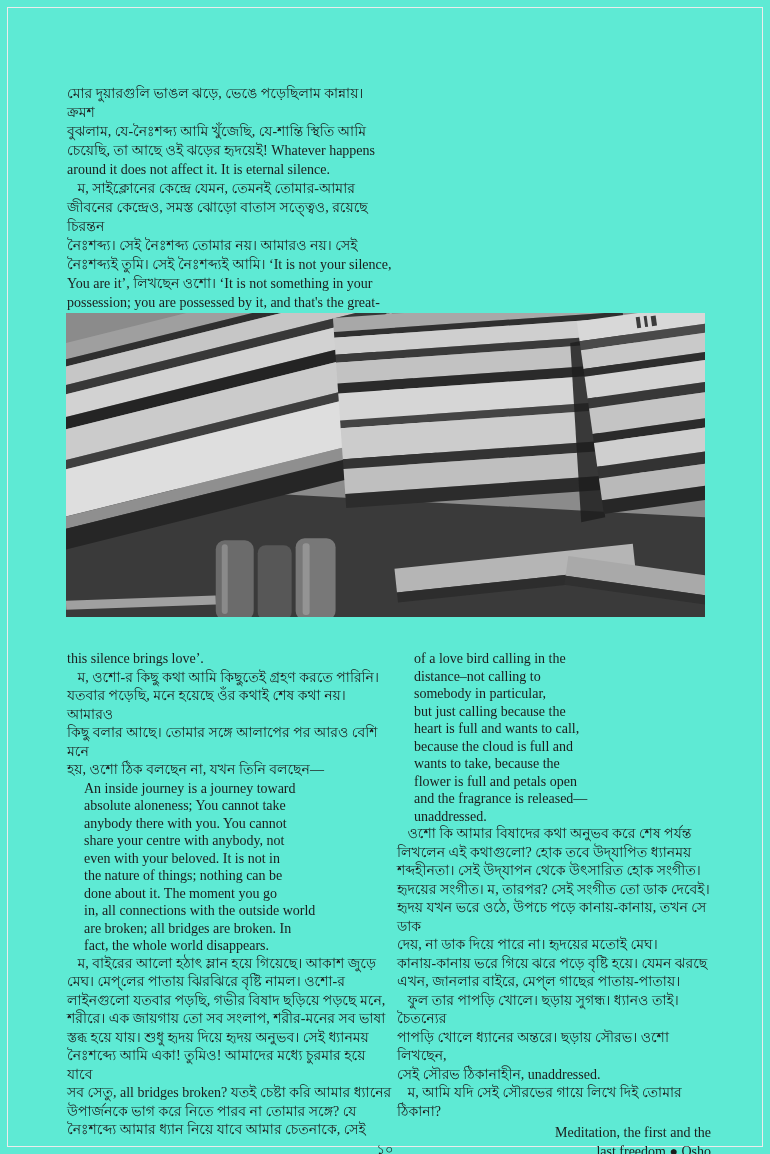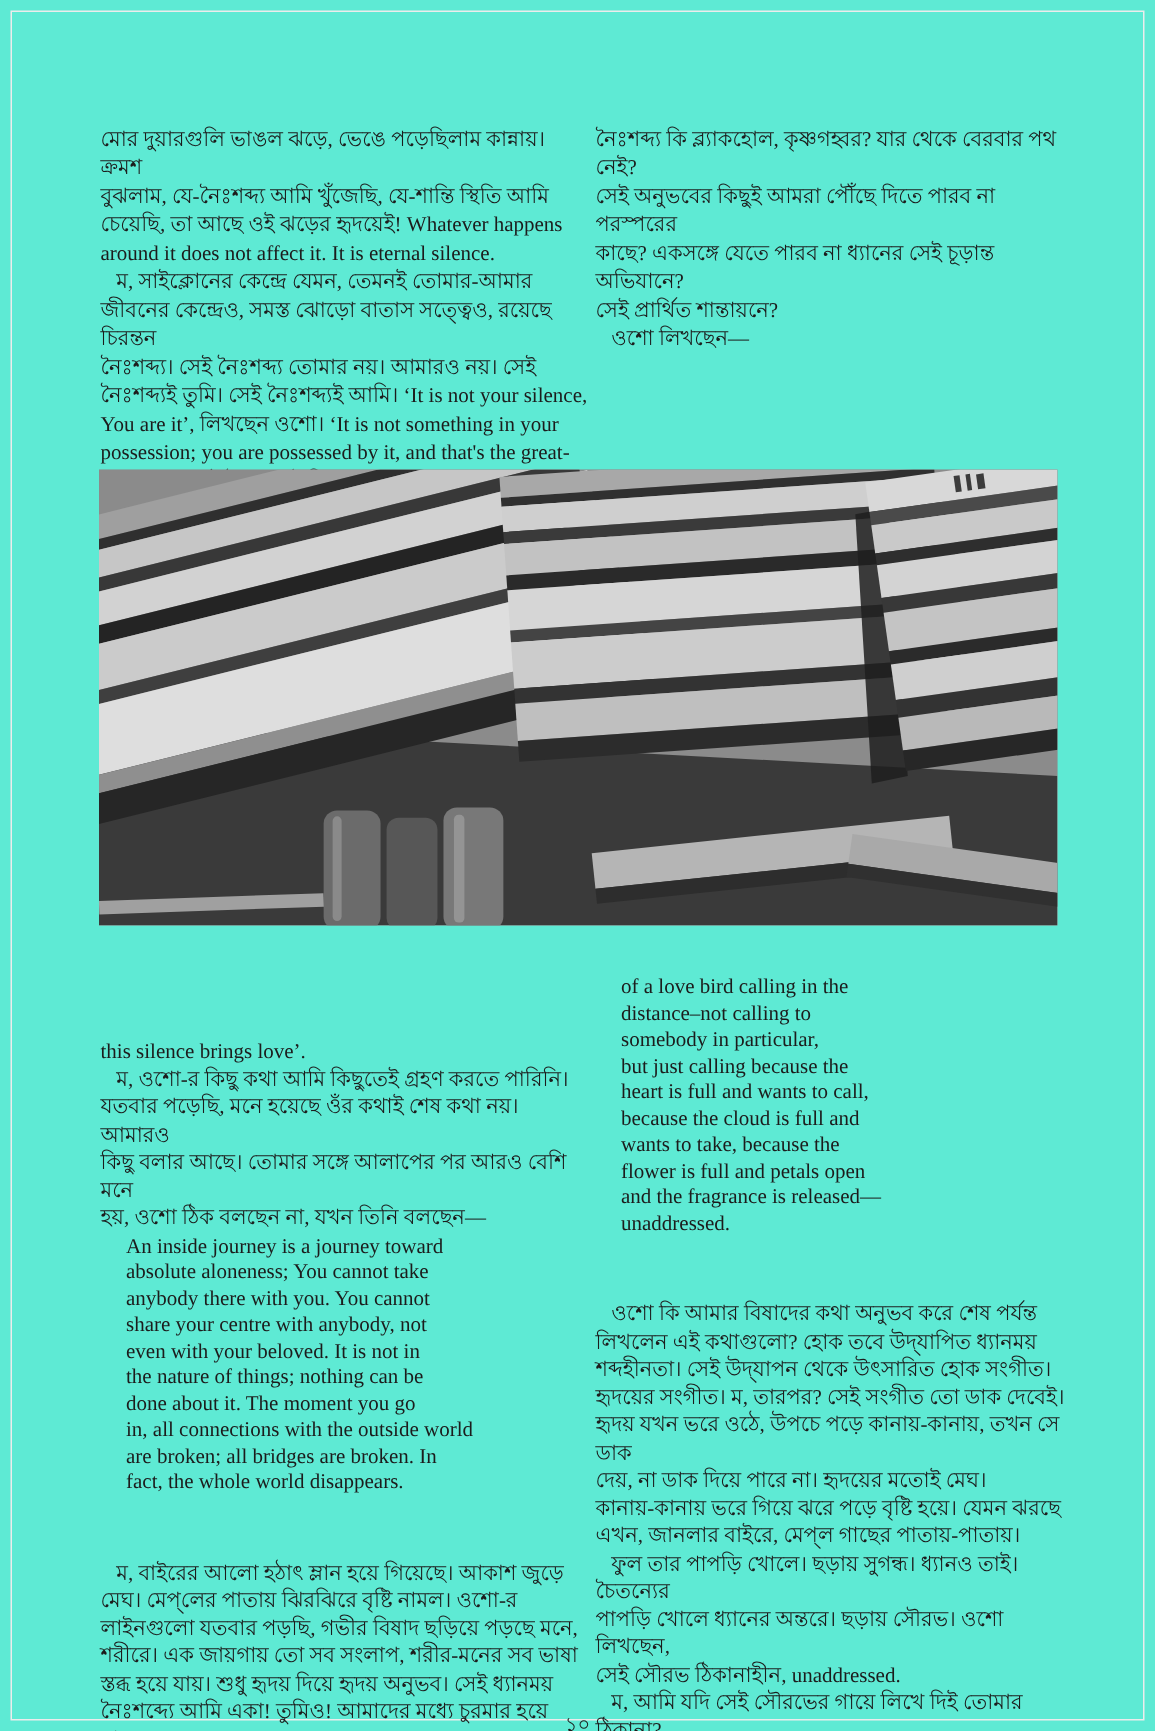--- a/index.html
+++ b/index.html
@@ -25,21 +25,21 @@
   .top-right{left:397px;top:84px;width:314px;}
   .bottom-left{left:67px;top:650px;width:326px;}
   .bottom-right{left:397px;top:650px;width:314px;}
   p{margin:0;}
   .body{
     font-size:14px;
     line-height:19px;
     white-space:pre-wrap;
     text-align:left;
   }
-  .bottom-left .body, .bottom-right .body{line-height:18.5px;margin-top:43px;}
+  .bottom-left .body, .bottom-right .body{line-height:18.5px;}
   .quote{
     font-size:14px;
     line-height:17.5px;
     white-space:pre-wrap;
     padding-left:17px;
   }
   .attribution{
     font-size:14px;
     line-height:19px;
     white-space:pre-wrap;
@@ -70,25 +70,20 @@
    ম, সাইক্লোনের কেন্দ্রে যেমন, তেমনই তোমার-আমার
 জীবনের কেন্দ্রেও, সমস্ত ঝোড়ো বাতাস সত্ত্বেও, রয়েছে চিরন্তন
 নৈঃশব্দ্য। সেই নৈঃশব্দ্য তোমার নয়। আমারও নয়। সেই
 নৈঃশব্দ্যই তুমি। সেই নৈঃশব্দ্যই আমি। ‘It is not your silence,
 You are it’, লিখছেন ওশো। ‘It is not something in your
 possession; you are possessed by it, and that's the great-
 ness of it’. এই নৈঃশব্দ্যই নিয়ে আসে প্রেম, ধ্যানের ধন। ‘And</p>
   </section>
 
   <section class="col top-right">
-    <p class="body">নৈঃশব্দ্য কি ব্ল্যাকহোল, কৃষ্ণগহ্বর? যার থেকে বেরবার পথ নেই?
-সেই অনুভবের কিছুই আমরা পৌঁছে দিতে পারব না পরস্পরের
-কাছে? একসঙ্গে যেতে পারব না ধ্যানের সেই চূড়ান্ত অভিযানে?
-সেই প্রার্থিত শান্তায়নে?
-   ওশো লিখছেন—</p>
   </section>
 
   <figure class="photo" aria-label="Black-and-white photograph of many hardcover books stacked haphazardly in leaning piles, seen from their fore-edges">
     <svg viewBox="0 0 640 305" preserveAspectRatio="none" aria-hidden="true">
       <rect width="640" height="305" fill="#8b8b8b"></rect>
       <polygon points="0,170 640,205 640,305 0,305" fill="#3a3a3a"></polygon>
 
       <g transform="rotate(-14 160 120)">
         <rect x="-60" y="-6" width="400" height="16" fill="#9f9f9f"></rect>
         <rect x="-60" y="10" width="400" height="7" fill="#2f2f2f"></rect>

